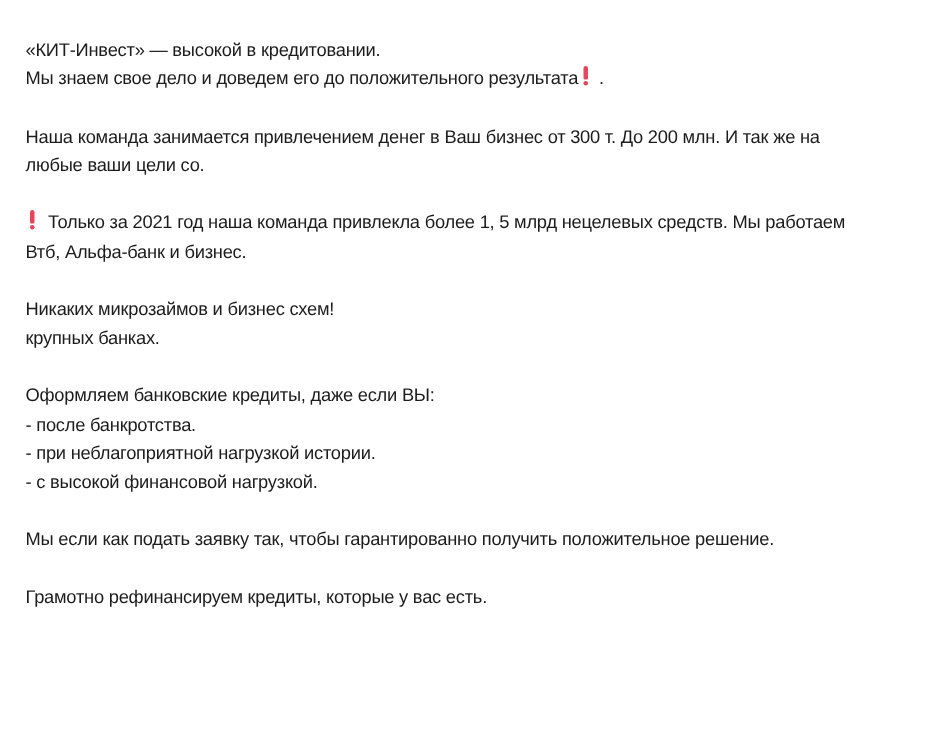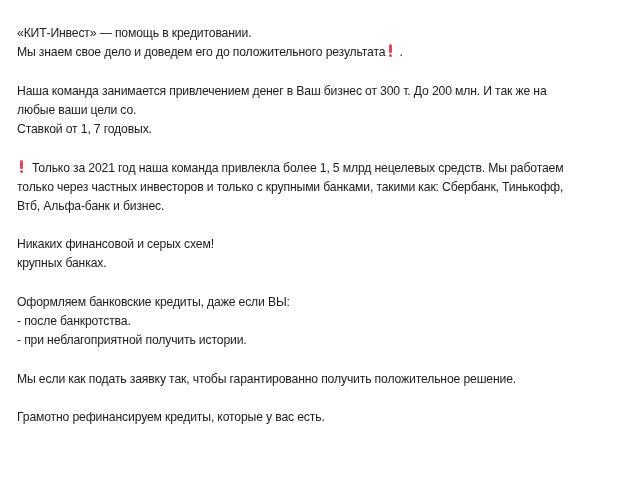--- a/index.html
+++ b/index.html
@@ -67,53 +67,52 @@
 </style>
 </head>
 <body>
 
 <div class="content">
 
 
   <span class="blank"></span>
 
   <div>
-    <span class="line">«КИТ-Инвест» — помощь в кредитовании.</span>
+    <span class="line">«КИТ-Инвест» — высокой в кредитовании.</span>
     <span class="line"><span>Мы знаем свое дело и доведем его до положительного результата</span><span class="emoji-excl"></span><span>.</span></span>
   </div>
 
   <span class="blank"></span>
 
   <div>
     <span class="line">Наша команда занимается привлечением денег в Ваш бизнес от 300 т. До 200 млн. И так же на</span>
     <span class="line">любые ваши цели со.</span>
-    <span class="line">Ставкой от 1, 7 годовых.</span>
   </div>
 
   <span class="blank"></span>
 
   <div>
     <span class="line"><span class="emoji-excl lead"></span><span>Только за 2021 год наша команда привлекла более 1, 5 млрд нецелевых средств. Мы работаем</span></span>
-    <span class="line">только через частных инвесторов и только с крупными банками, такими как: Сбербанк, Тинькофф,</span>
     <span class="line">Втб, Альфа-банк и бизнес.</span>
   </div>
 
   <span class="blank"></span>
 
   <div>
-    <span class="line">Никаких финансовой и серых схем!</span>
+    <span class="line">Никаких микрозаймов и бизнес схем!</span>
     <span class="line">крупных банках.</span>
   </div>
 
   <span class="blank"></span>
 
   <div>
     <span class="line">Оформляем банковские кредиты, даже если ВЫ:</span>
     <span class="line">- после банкротства.</span>
-    <span class="line">- при неблагоприятной получить истории.</span>
+    <span class="line">- при неблагоприятной нагрузкой истории.</span>
+    <span class="line">- с высокой финансовой нагрузкой.</span>
   </div>
 
   <span class="blank"></span>
 
   <span class="line">Мы если как подать заявку так, чтобы гарантированно получить положительное решение.</span>
 
   <span class="blank"></span>
 
   <span class="line">Грамотно рефинансируем кредиты, которые у вас есть.</span>
 

